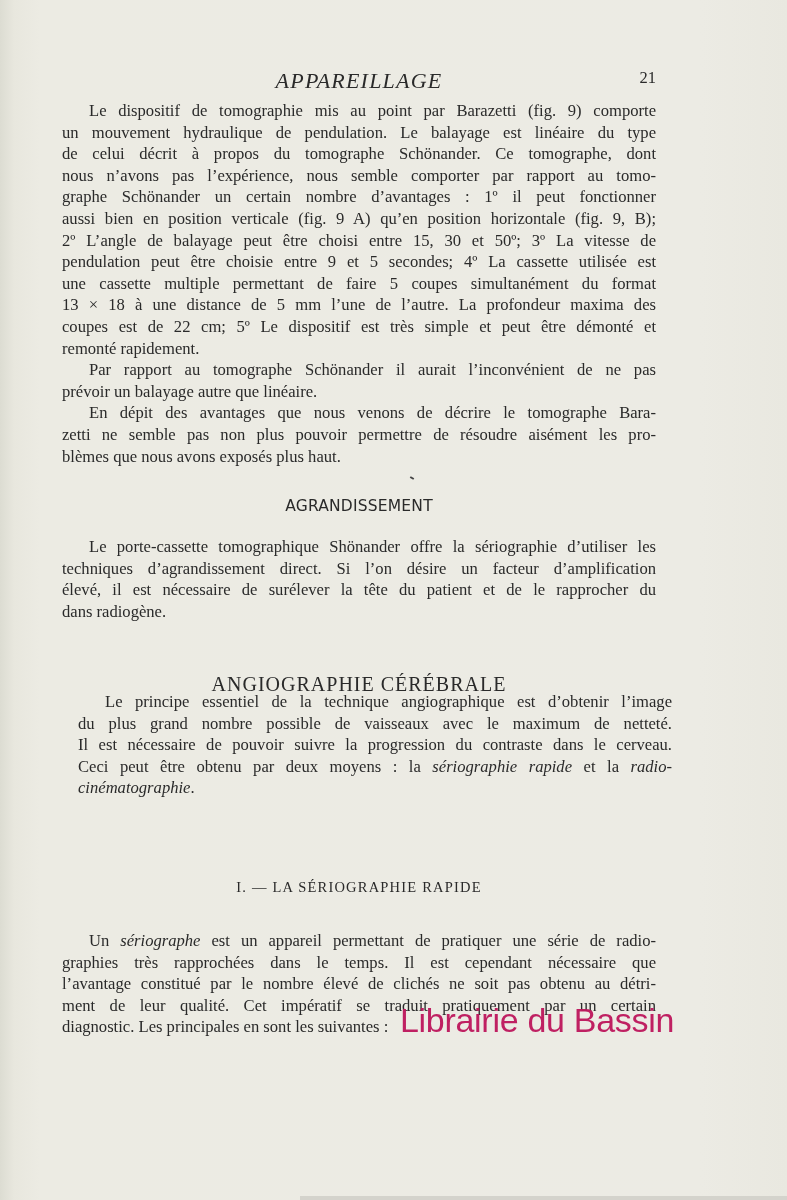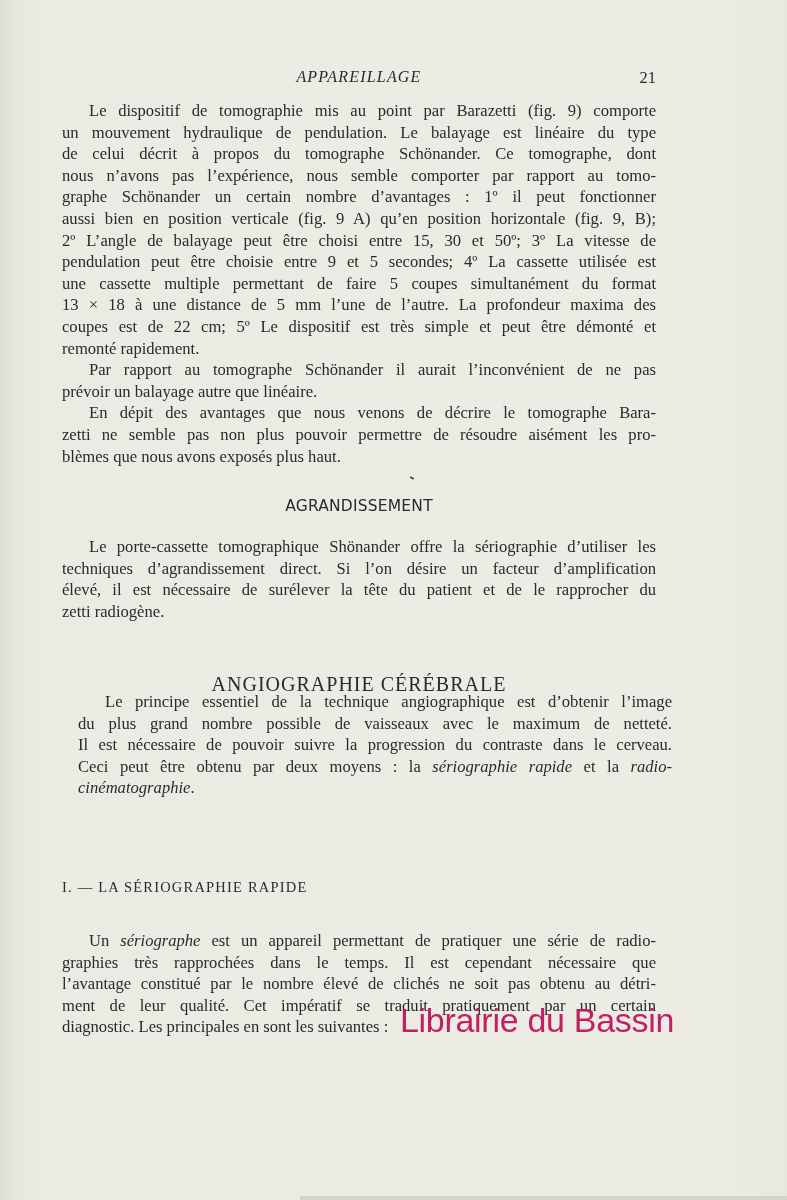--- a/index.html
+++ b/index.html
@@ -13,21 +13,21 @@
   .page-bottom {
     position: absolute; left: 300px; right: 0; bottom: 0; height: 4px;
     background: #d4d3cc;
   }
   .running-head {
     position: absolute; top: 66px; left: 62px; width: 594px; height: 24px;
     font-family: "Liberation Serif", serif;
   }
   .running-title {
     position: absolute; left: 0; right: 0; text-align: center;
-    font-style: italic; font-size: 16px; letter-spacing: 1.2px; top: 2px;
+    font-style: italic; font-size: 22px; letter-spacing: 1.2px; top: 2px;
   }
   .folio {
     position: absolute; right: 0; top: 2px; font-size: 16.5px;
   }
   .block {
     position: absolute; left: 62px; width: 594px;
     font-family: "Liberation Serif", serif;
     font-size: 16.6px; line-height: 21.6px;
     text-align: justify;
   }
@@ -41,21 +41,21 @@
     position: absolute; left: 62px; width: 594px; text-align: center;
     font-family: "DejaVu Sans", "Liberation Sans", sans-serif;
     font-size: 15.5px; letter-spacing: 0.2px;
   }
   .heading-serif {
     position: absolute; left: 62px; width: 594px; text-align: center;
     font-family: "Liberation Serif", serif;
     font-size: 20px; letter-spacing: 1px;
   }
   .heading-small {
-    position: absolute; left: 62px; width: 594px; text-align: left;
+    position: absolute; left: 62px; width: 594px; text-align: center;
     font-family: "Liberation Serif", serif;
     font-size: 14.5px; letter-spacing: 1.2px;
   }
   em { font-style: italic; }
   .watermark {
     position: absolute; left: 400px; top: 1000px;
     font-family: "Liberation Sans", sans-serif;
     font-size: 34px; color: #1e5cf0; letter-spacing: -0.3px;
     line-height: 40px; white-space: nowrap; opacity: 0.96;
   }
@@ -91,21 +91,21 @@
   <span class="line last">blèmes que nous avons exposés plus haut.</span>
 </div>
 
 <div class="speck"></div>
 
 <div class="heading-sans" style="top:497px;">AGRANDISSEMENT</div>
 <div class="block" style="top:536px;">
   <span class="line indent">Le porte-cassette tomographique Shönander offre la sériographie d’utiliser les</span>
   <span class="line">techniques d’agrandissement direct. Si l’on désire un facteur d’amplification</span>
   <span class="line">élevé, il est nécessaire de surélever la tête du patient et de le rapprocher du</span>
-  <span class="line last">zetti radiogène.</span>
+  <span class="line last">dans radiogène.</span>
 </div>
 
 <div class="heading-serif" style="top:673px;">ANGIOGRAPHIE CÉRÉBRALE</div>
 <div class="block" style="top:691px;margin-left:16px;">
   <span class="line indent">Le principe essentiel de la technique angiographique est d’obtenir l’image</span>
   <span class="line">du plus grand nombre possible de vaisseaux avec le maximum de netteté.</span>
   <span class="line">Il est nécessaire de pouvoir suivre la progression du contraste dans le cerveau.</span>
   <span class="line"><span>Ceci peut être obtenu par deux moyens : la </span><em>sériographie rapide</em><span> et la </span><em>radio-</em></span>
   <span class="line last"><em>cinématographie</em><span>.</span></span>
 </div>

